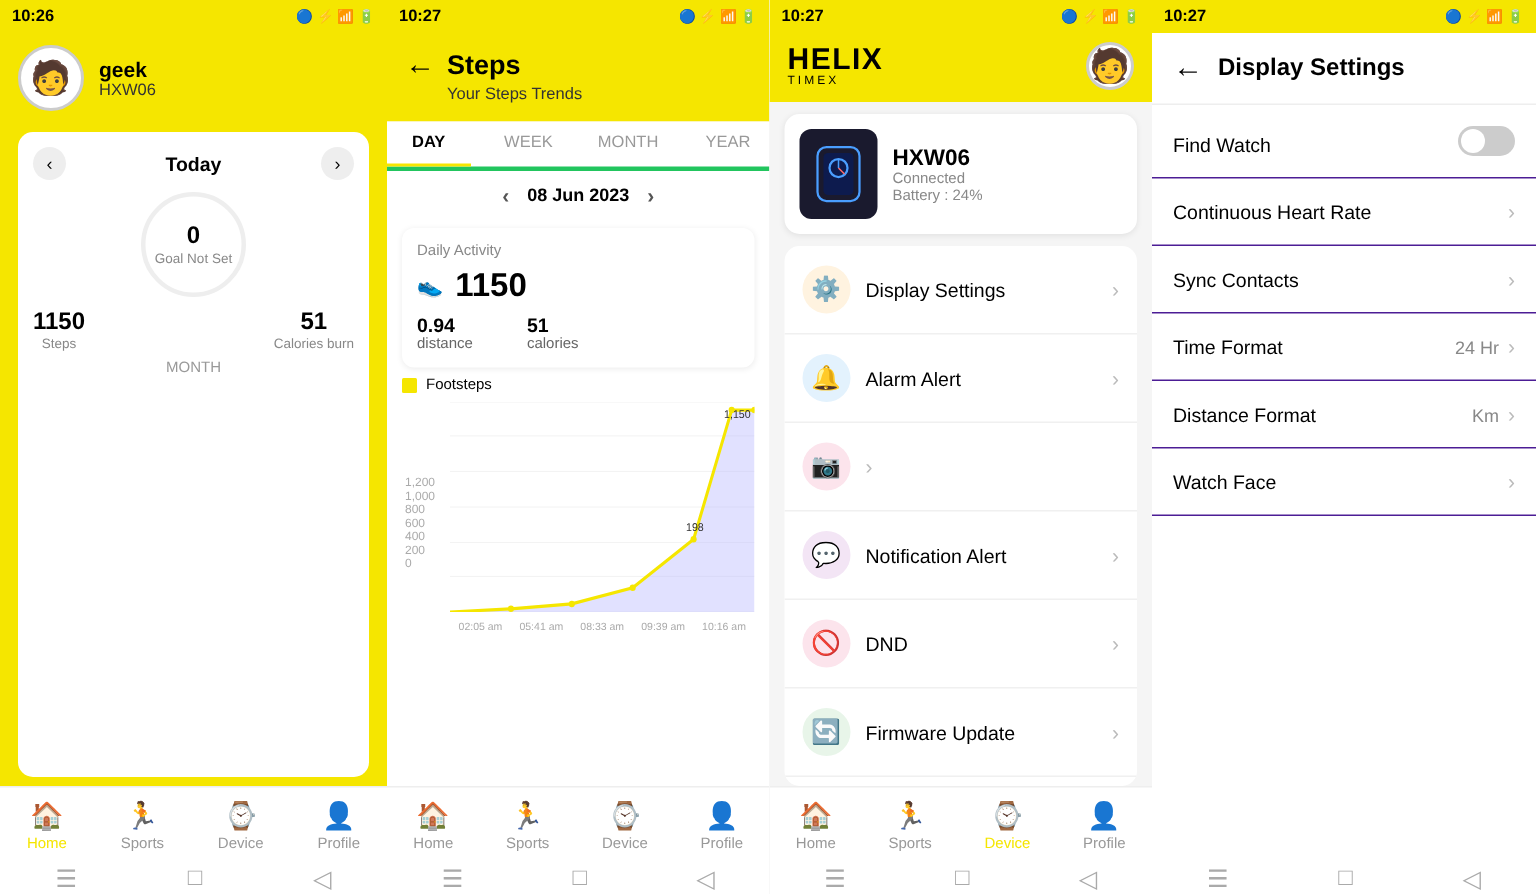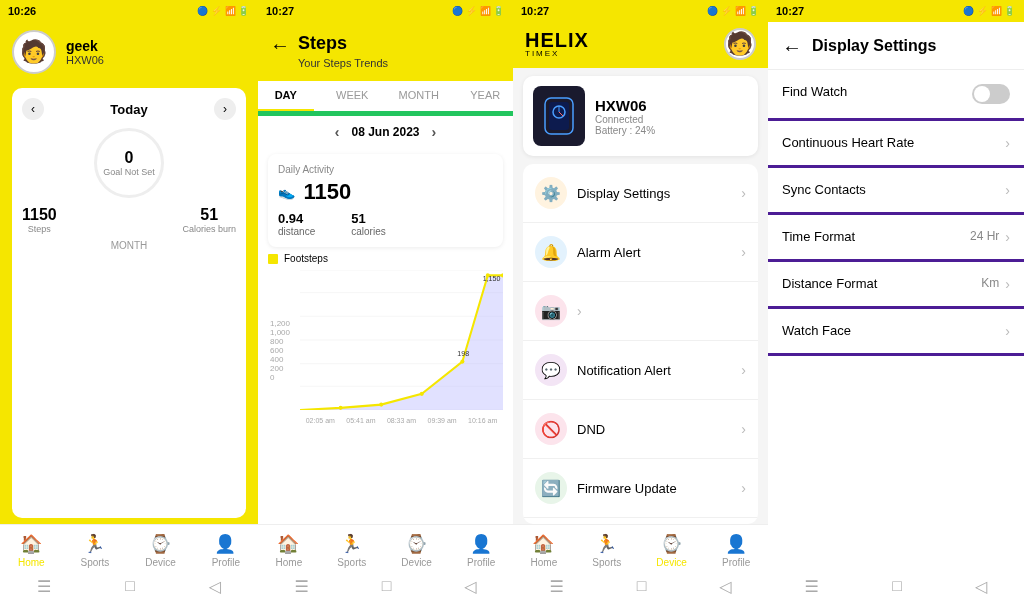--- a/index.html
+++ b/index.html
@@ -179,21 +179,21 @@
       align-items: center;
       gap: 8px;
     }
     .back-arrow { font-size: 20px; font-weight: bold; cursor: pointer; }
     .steps-title { font-size: 18px; font-weight: bold; }
     .steps-subtitle { font-size: 11px; color: #333; margin-left: 28px; margin-top: 2px; }
 
     .tab-row {
       display: flex;
       background: #fff;
-      border-bottom: 5px solid #22c55e;
+      border-bottom: 3px solid #22c55e;
       flex-shrink: 0;
       gap: 11px;
     }
     .tab-item {
       flex: 1;
       text-align: center;
       padding: 8px 0;
       font-size: 11px;
       color: #999;
       cursor: pointer;
@@ -362,23 +362,23 @@
     }
     .settings-title { font-size: 16px; font-weight: bold; }
 
     .settings-list {
       flex: 1;
       background: #fff;
       overflow-y: auto;
     }
     .settings-item {
       display: flex;
-      align-items: flex-start;
+      align-items: flex-end;
       padding: 14px 14px;
-      border-bottom: 3px solid #4c1d95;
+      border-bottom: 1px solid #4c1d95;
     }
     .settings-label { flex: 1; font-size: 13px; font-weight: 500; }
     .settings-value { font-size: 12px; color: #888; margin-right: 6px; }
     .settings-chevron { color: #bbb; font-size: 14px; }
 
     
     .toggle {
       width: 38px; height: 20px;
       background: #ddd;
       border-radius: 10px;

